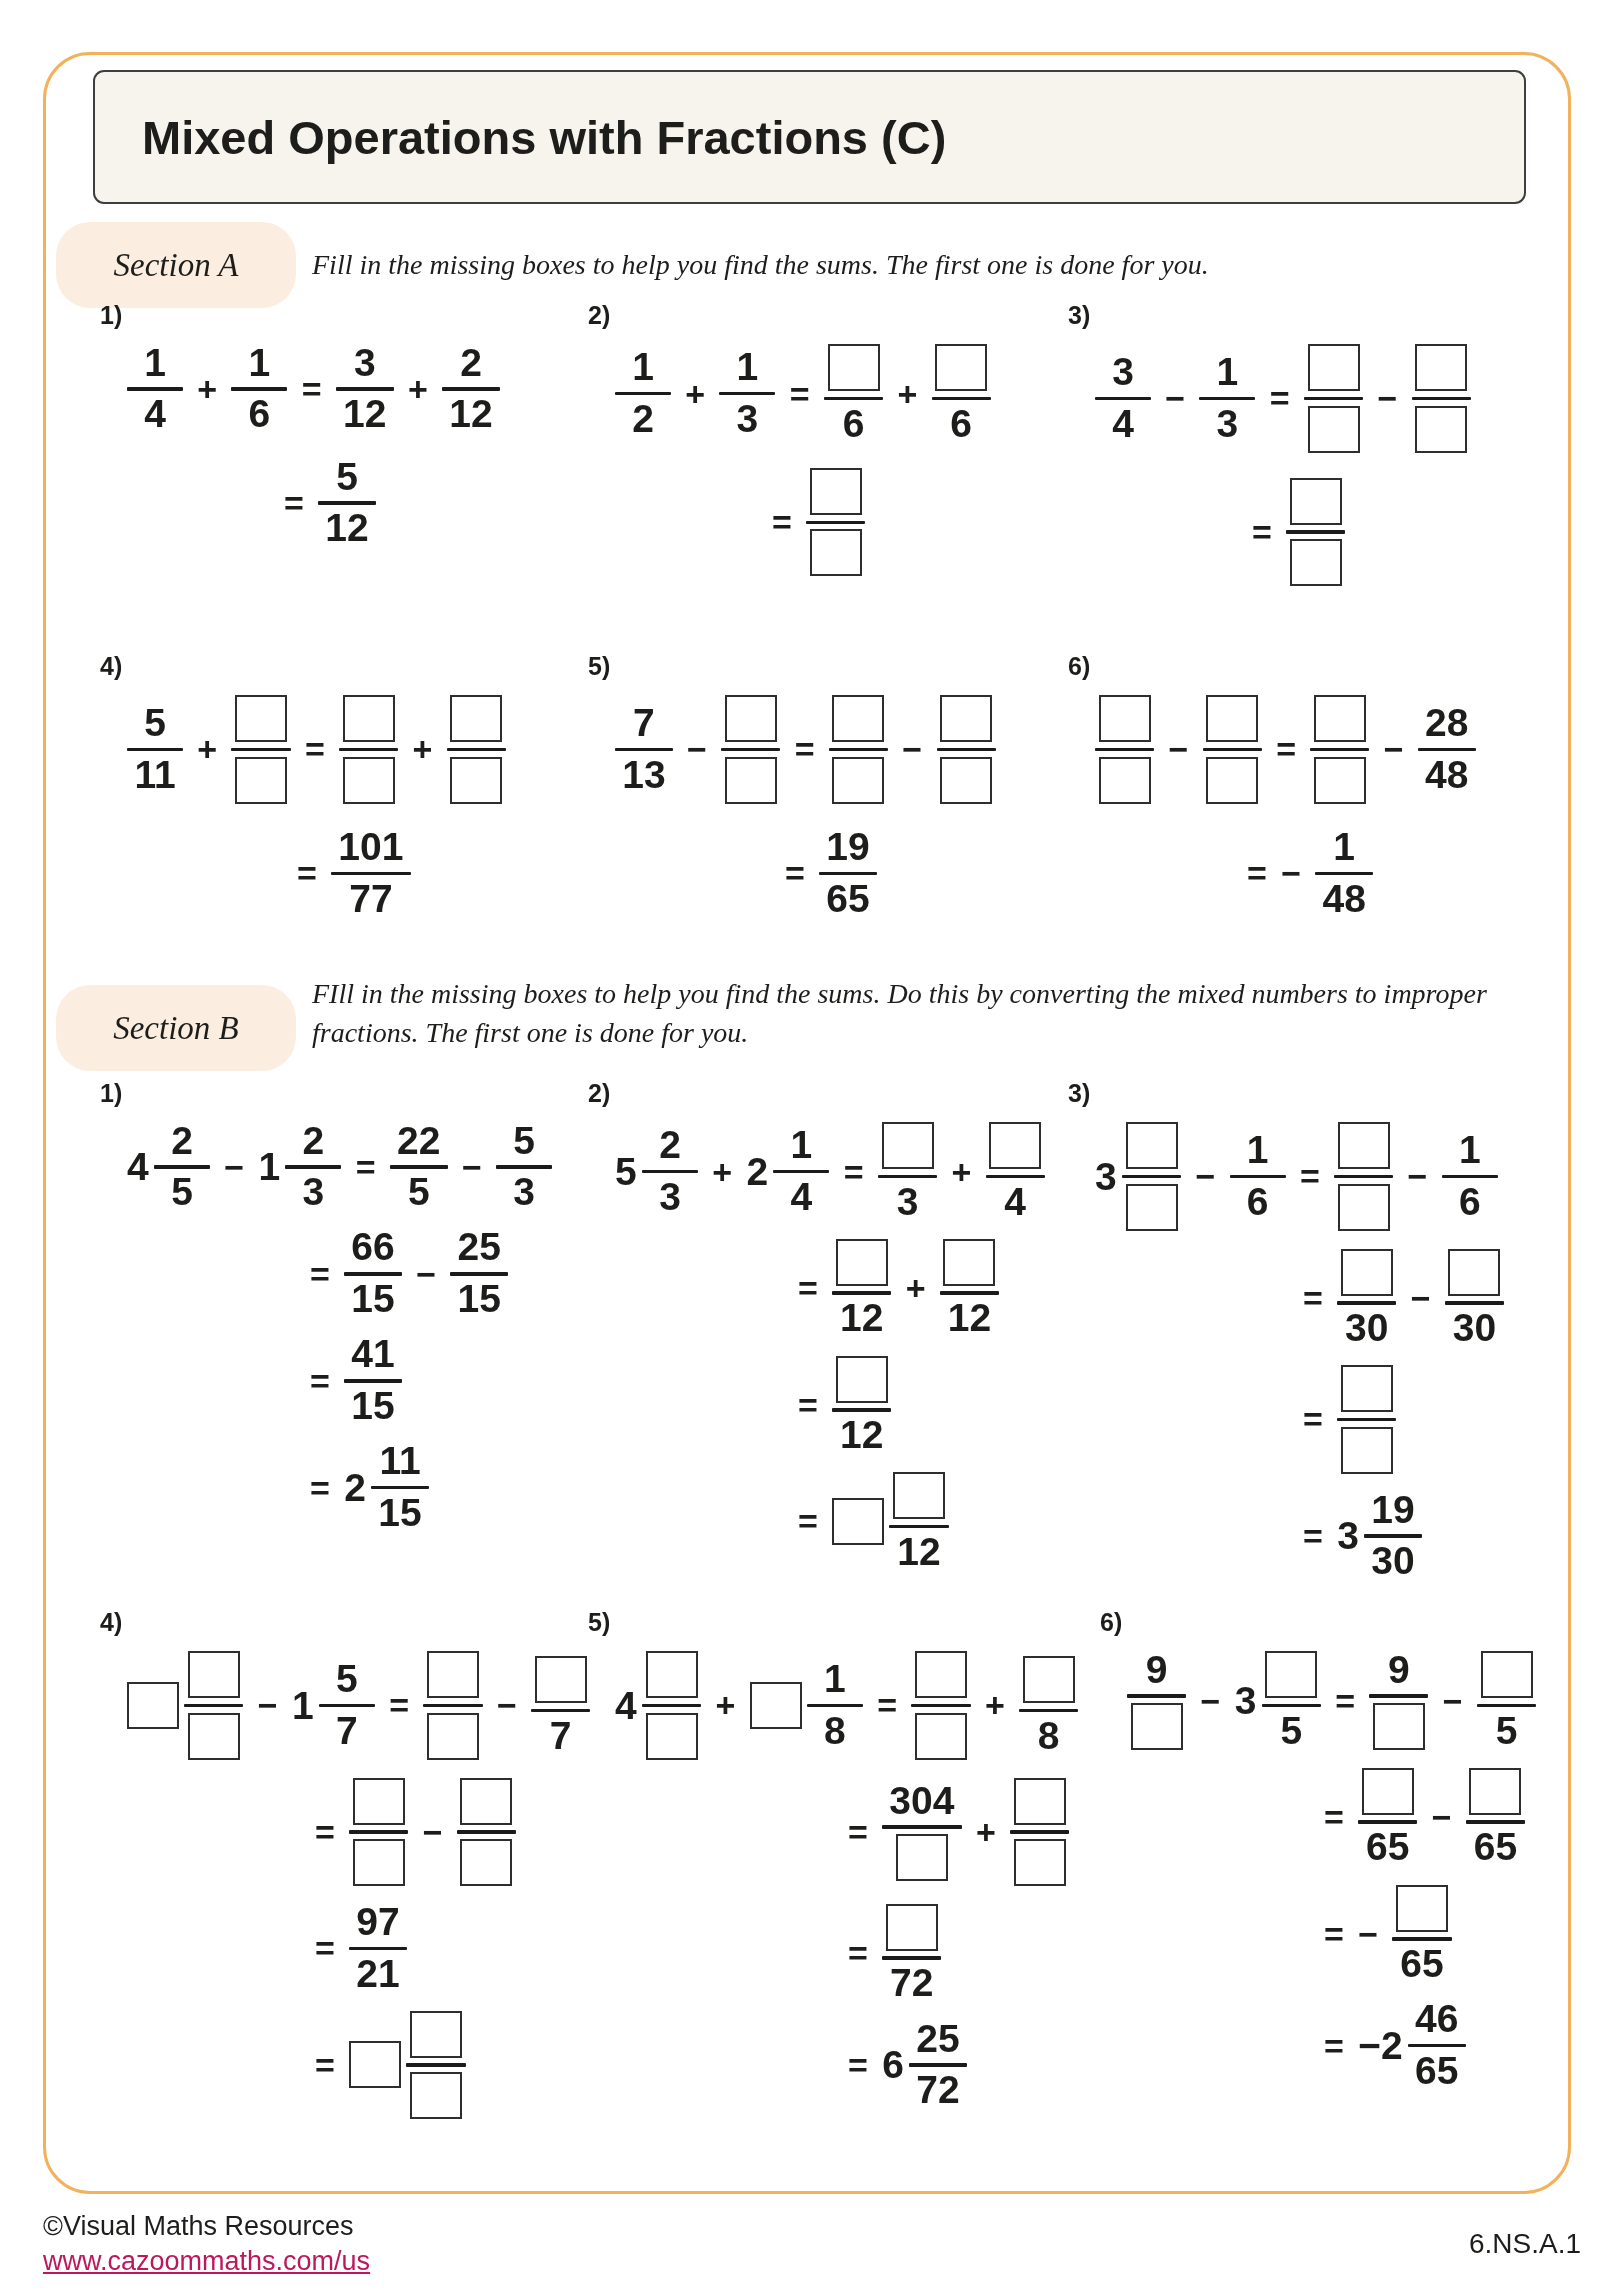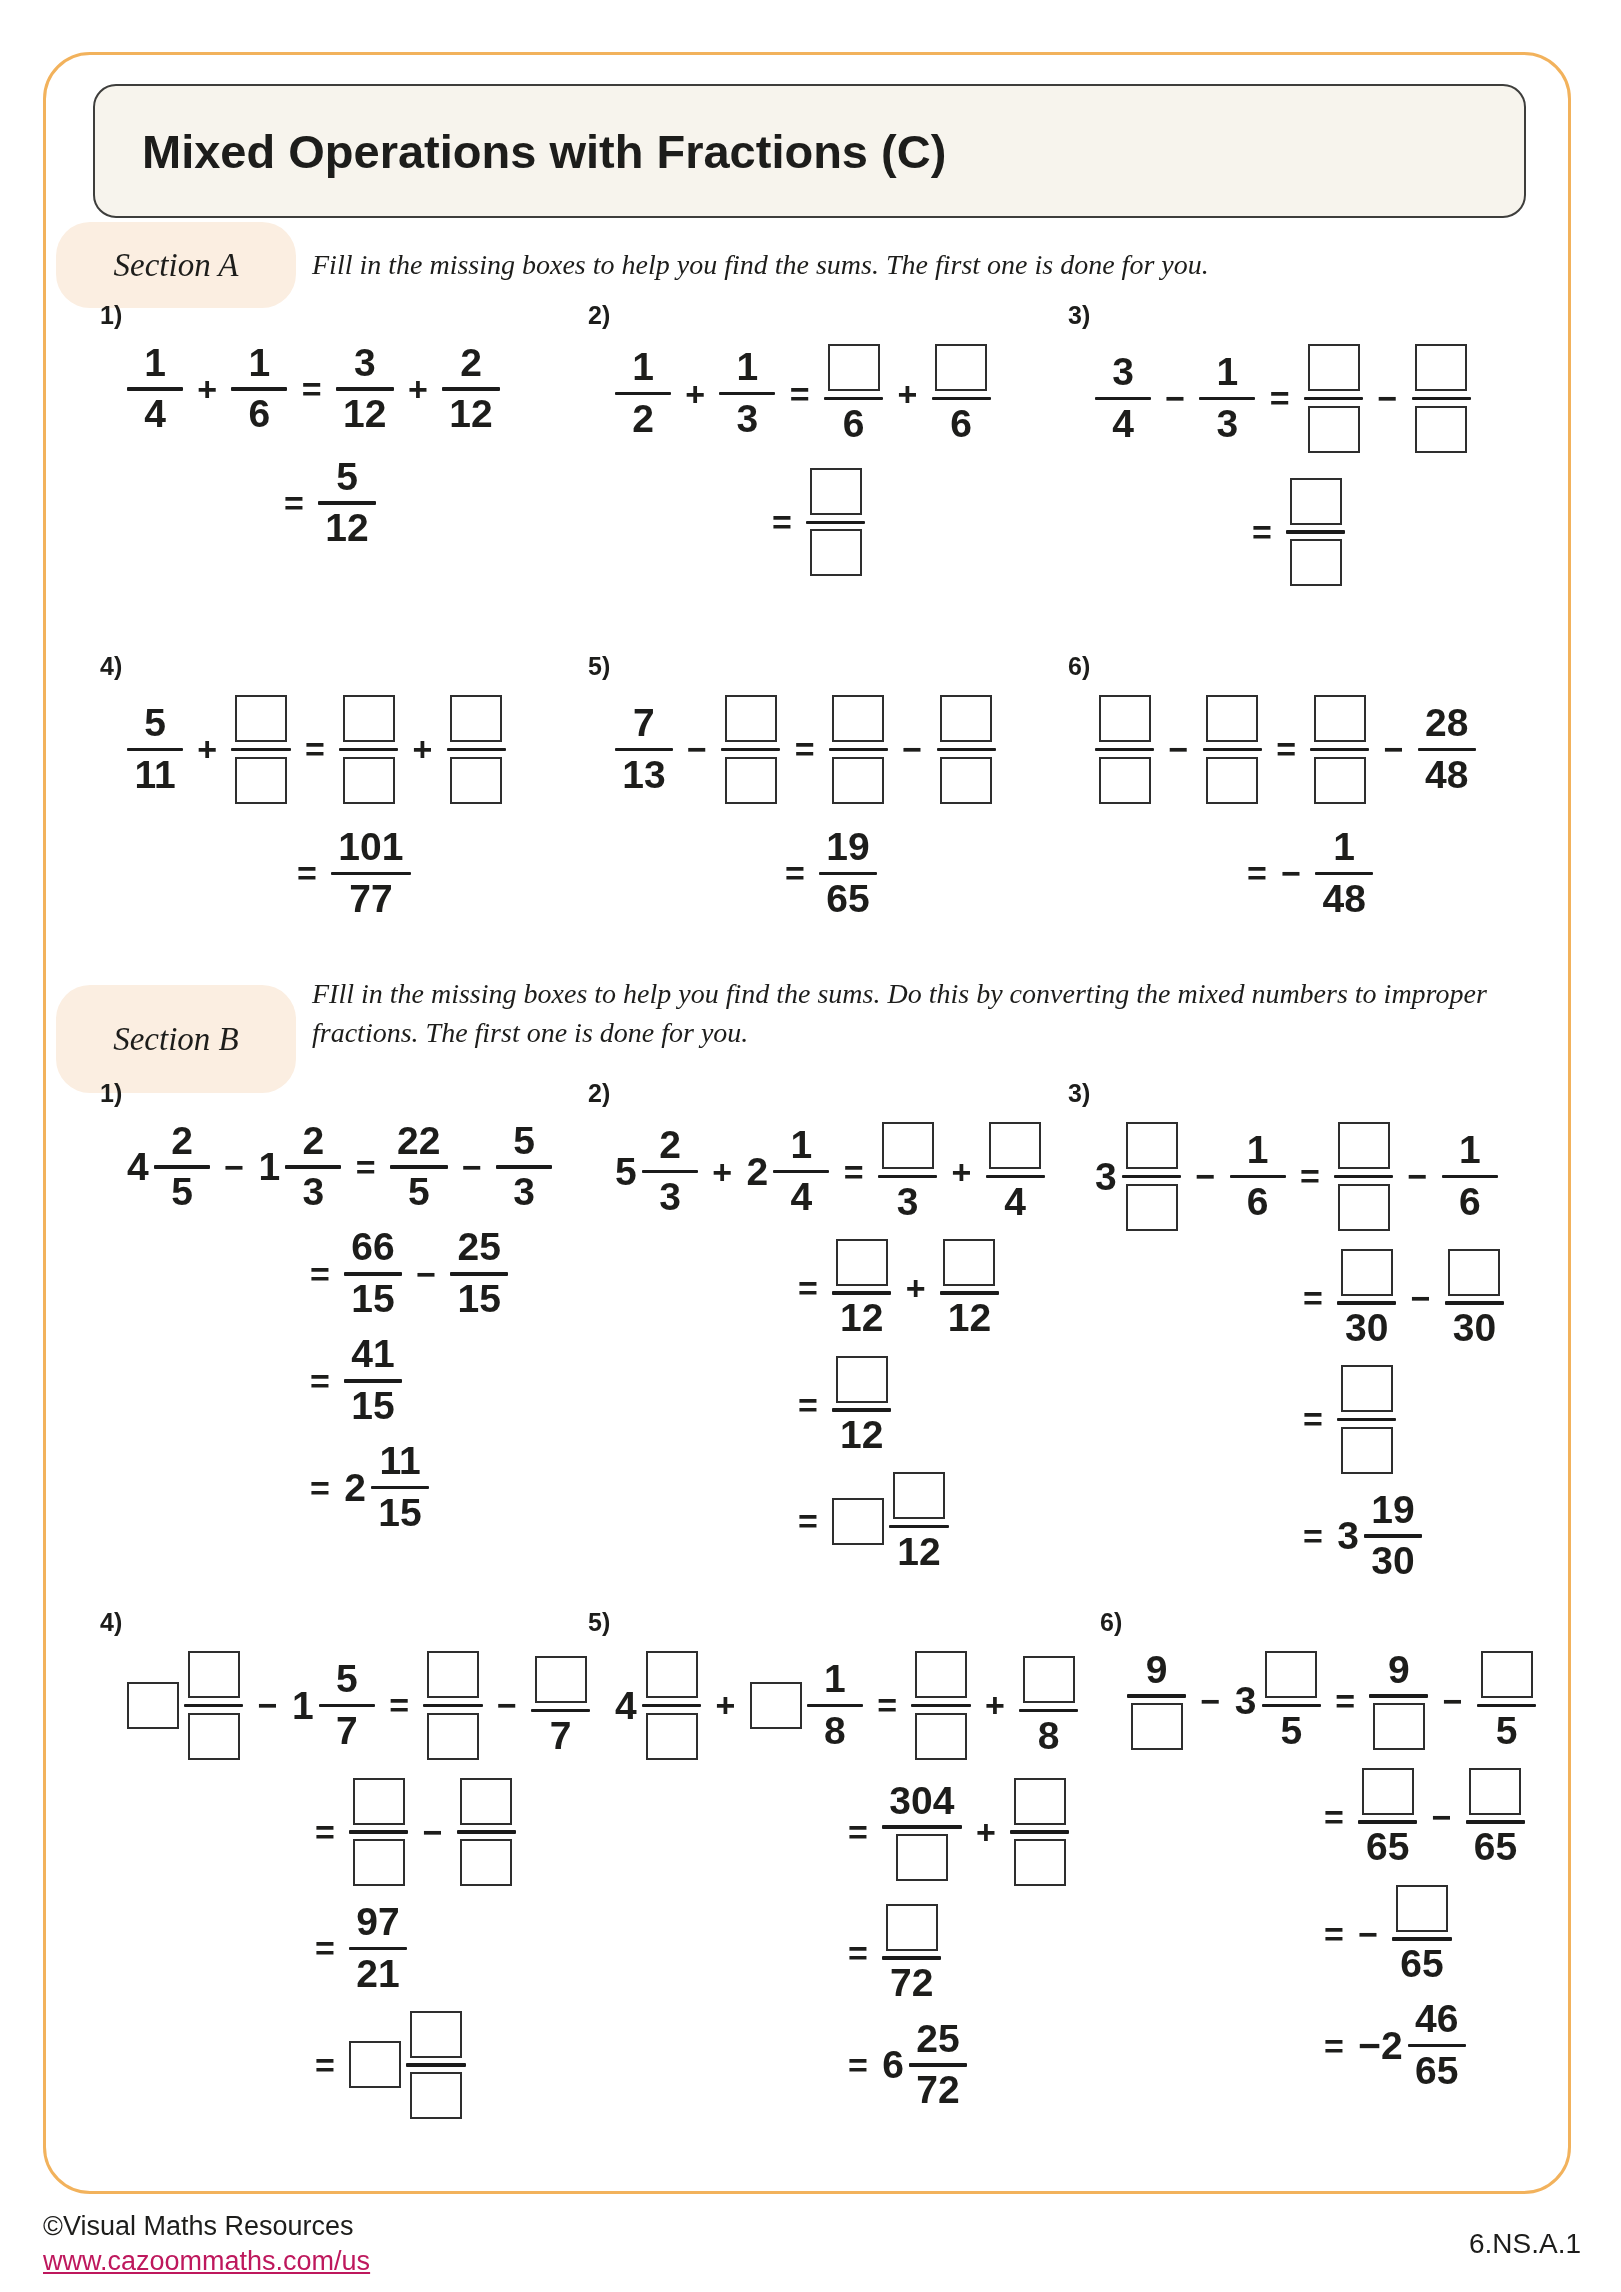--- a/index.html
+++ b/index.html
@@ -1,30 +1,30 @@
 <!DOCTYPE html>
 <html style="font-size:14.3px"><head>
 <meta charset="utf-8">
 <style>
   html,body{margin:0;padding:0;background:#ffffff;}
   .page{position:relative;width:1622px;height:2293px;background:#ffffff;overflow:hidden;
         font-family:"Liberation Sans",sans-serif;color:#1d1d1b;}
   .frame{position:absolute;left:43px;top:52px;width:1528px;height:2142px;
          border:3.6px solid #F2B25C;border-radius:47px;box-sizing:border-box;}
   
-  .titlebox{position:absolute;left:93px;top:84px;width:1433px;height:134px;
-            background:#F7F4ED;border:2.7px solid #3E3E3C;border-radius:23px;box-sizing:border-box;}
+  .titlebox{position:absolute;left:93px;top:70px;width:1433px;height:134px;
+            background:#F7F4ED;border:2.7px solid #3E3E3C;border-radius:11px;box-sizing:border-box;}
   .title{position:absolute;left:47px;top:38px;font-size:47px;font-weight:bold;color:#1d1d1b;}
   .logo{position:absolute;right:41px;top:12.5px;width:143px;display:flex;flex-direction:column;align-items:center;}
   .logo-word{font-family:"Liberation Serif",serif;font-weight:bold;font-size:29.6px;color:#111;margin-top:0.9px;letter-spacing:-0.9px;}
   
   .pill{position:absolute;background:#FBEEE1;border-radius:34px;display:flex;align-items:center;justify-content:center;
         font-family:"Liberation Serif",serif;font-style:italic;font-weight:normal;font-size:33px;}
   .pill-a{left:56px;top:222px;width:240px;height:86px;}
-  .pill-b{left:56px;top:985px;width:240px;height:108px;}
+  .pill-b{left:56px;top:985px;width:240px;height:86px;}
   .instr{position:absolute;font-family:"Liberation Serif",serif;font-style:italic;font-size:28px;line-height:1.4;}
   .instr-a{left:312px;top:245px;width:1128px;}
   .instr-b{left:312px;top:974px;width:1249px;}
   
   .prob{position:absolute;}
   .pnum{font-size:25px;font-weight:bold;}
   .eqline{display:flex;align-items:center;gap:14.3px;margin-left:27px;margin-top:12.5px;}
   .eqline.cont{margin-top:21.5px;}
   .probs-b .eqline.cont{margin-top:14.3px;}
   .fval{font-size:39px;font-weight:bold;line-height:1.05;padding:0 7.2px;}

